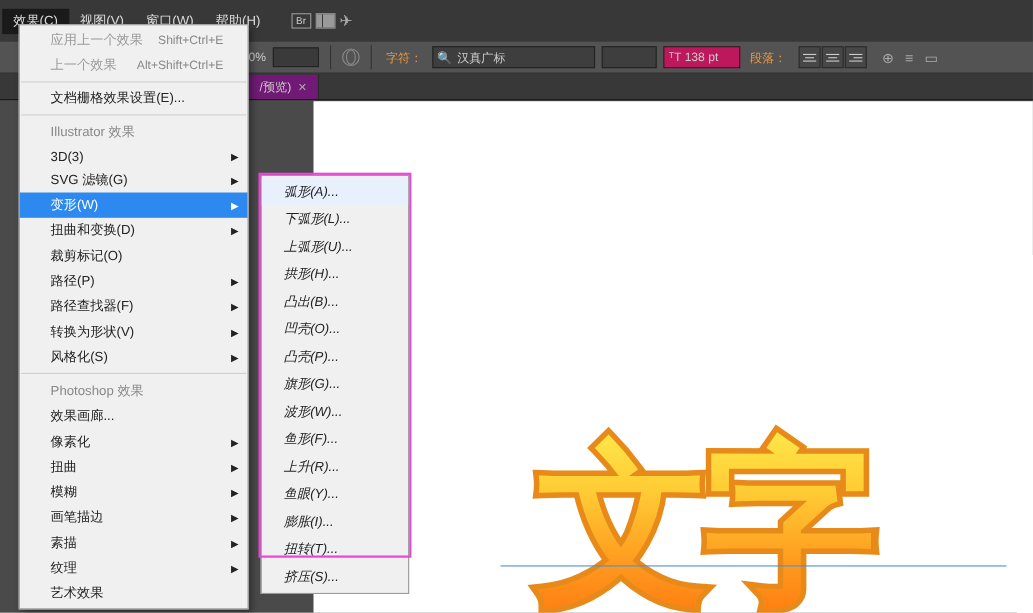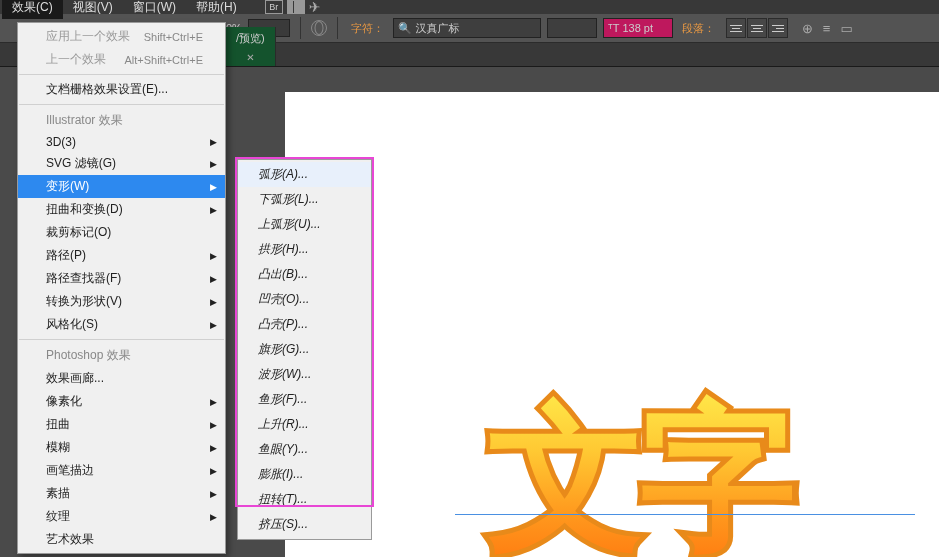--- a/index.html
+++ b/index.html
@@ -1,19 +1,19 @@
 <!DOCTYPE html>
 <html><head>
 <meta charset="utf-8">
 <style>
 * { margin: 0; padding: 0; box-sizing: border-box; font-family: "Microsoft YaHei", "SimSun", sans-serif; }
 body { background: #4a4a4a; color: #ddd; width: 939px; height: 557px; overflow: hidden; position: relative; font-size: 12px; }
 
 
-.menubar { background: #383838; height: 14px; display: flex; align-items: center; padding: 0 2px; }
+.menubar { background: #383838; height: 38px; display: flex; align-items: center; padding: 0 2px; }
 .menubar .menu-item { padding: 3px 10px; color: #ddd; cursor: default; }
 .menubar .menu-item.active { background: #1a1a1a; }
 .menubar .menu-icons { display: flex; gap: 4px; margin-left: 18px; align-items: center; }
 .menubar .icon-box { width: 18px; height: 14px; border: 1px solid #999; display: inline-flex; align-items: center; justify-content: center; font-size: 9px; color: #ccc; }
 .menubar .rocket { color: #aaa; font-size: 14px; }
 
 
 .optionsbar { background: #535353; height: 29px; border-bottom: 1px solid #2b2b2b; display: flex; align-items: center; padding-left: 226px; gap: 6px; }
 .optionsbar .pct { color: #ccc; font-size: 11px; }
 .optionsbar .dd { width: 42px; height: 18px; background: #3a3a3a; border: 1px solid #222; }
@@ -25,21 +25,21 @@
 .optionsbar .font-field .search { color: #888; font-size: 11px; }
 .optionsbar .small-dd { width: 50px; height: 20px; background: #3e3e3e; border: 1px solid #222; }
 .optionsbar .size-field { width: 70px; height: 20px; background: #be185d; border: 1px solid #222; display: flex; align-items: center; padding: 0 4px; color: #ccc; font-size: 11px; gap: 3px; }
 .optionsbar .align-group { display: flex; gap: 1px; margin-left: 2px; }
 .optionsbar .align-btn { width: 20px; height: 20px; background: #474747; border: 1px solid #2b2b2b; display: flex; flex-direction: column; justify-content: center; align-items: center; gap: 2px; }
 .optionsbar .align-btn span { height: 1px; background: #ccc; }
 .optionsbar .more-icons { display: flex; gap: 10px; margin-left: 8px; align-items: center; color: #aaa; font-size: 13px; }
 
 
 .tabbar { background: #383838; height: 24px; display: flex; align-items: flex-end; padding-left: 226px; border-bottom: 1px solid #1a1a1a; }
-.tabbar .tab { background: #14532d; padding: 4px 10px 3px; font-size: 11px; color: #ccc; border-right: 1px solid #2a2a2a; display: flex; align-items: center; gap: 6px; flex-direction: column; }
+.tabbar .tab { background: #701a75; padding: 4px 10px 3px; font-size: 11px; color: #ccc; border-right: 1px solid #2a2a2a; display: flex; align-items: center; gap: 6px; }
 .tabbar .tab .close { color: #aaa; font-size: 10px; }
 
 
 .dropdown { position: absolute; left: 17px; top: 22px; width: 209px; background: #f0f0f0; border: 1px solid #9a9a9a; box-shadow: 3px 3px 6px rgba(0,0,0,0.35); z-index: 100; color: #222; padding: 2px 0; }
 .dropdown .dd-item { padding: 3px 22px 3px 28px; display: flex; justify-content: space-between; align-items: center; font-size: 12px; cursor: default; position: relative; }
 .dropdown .dd-item.disabled { color: #9a9a9a; }
 .dropdown .dd-item.highlighted { background: #2d89ef; color: #fff; }
 .dropdown .dd-item .shortcut { font-size: 11px; color: #888; }
 .dropdown .dd-item .arrow { position: absolute; right: 8px; font-size: 9px; }
 .dropdown .dd-item.highlighted .arrow { color: #fff; }

